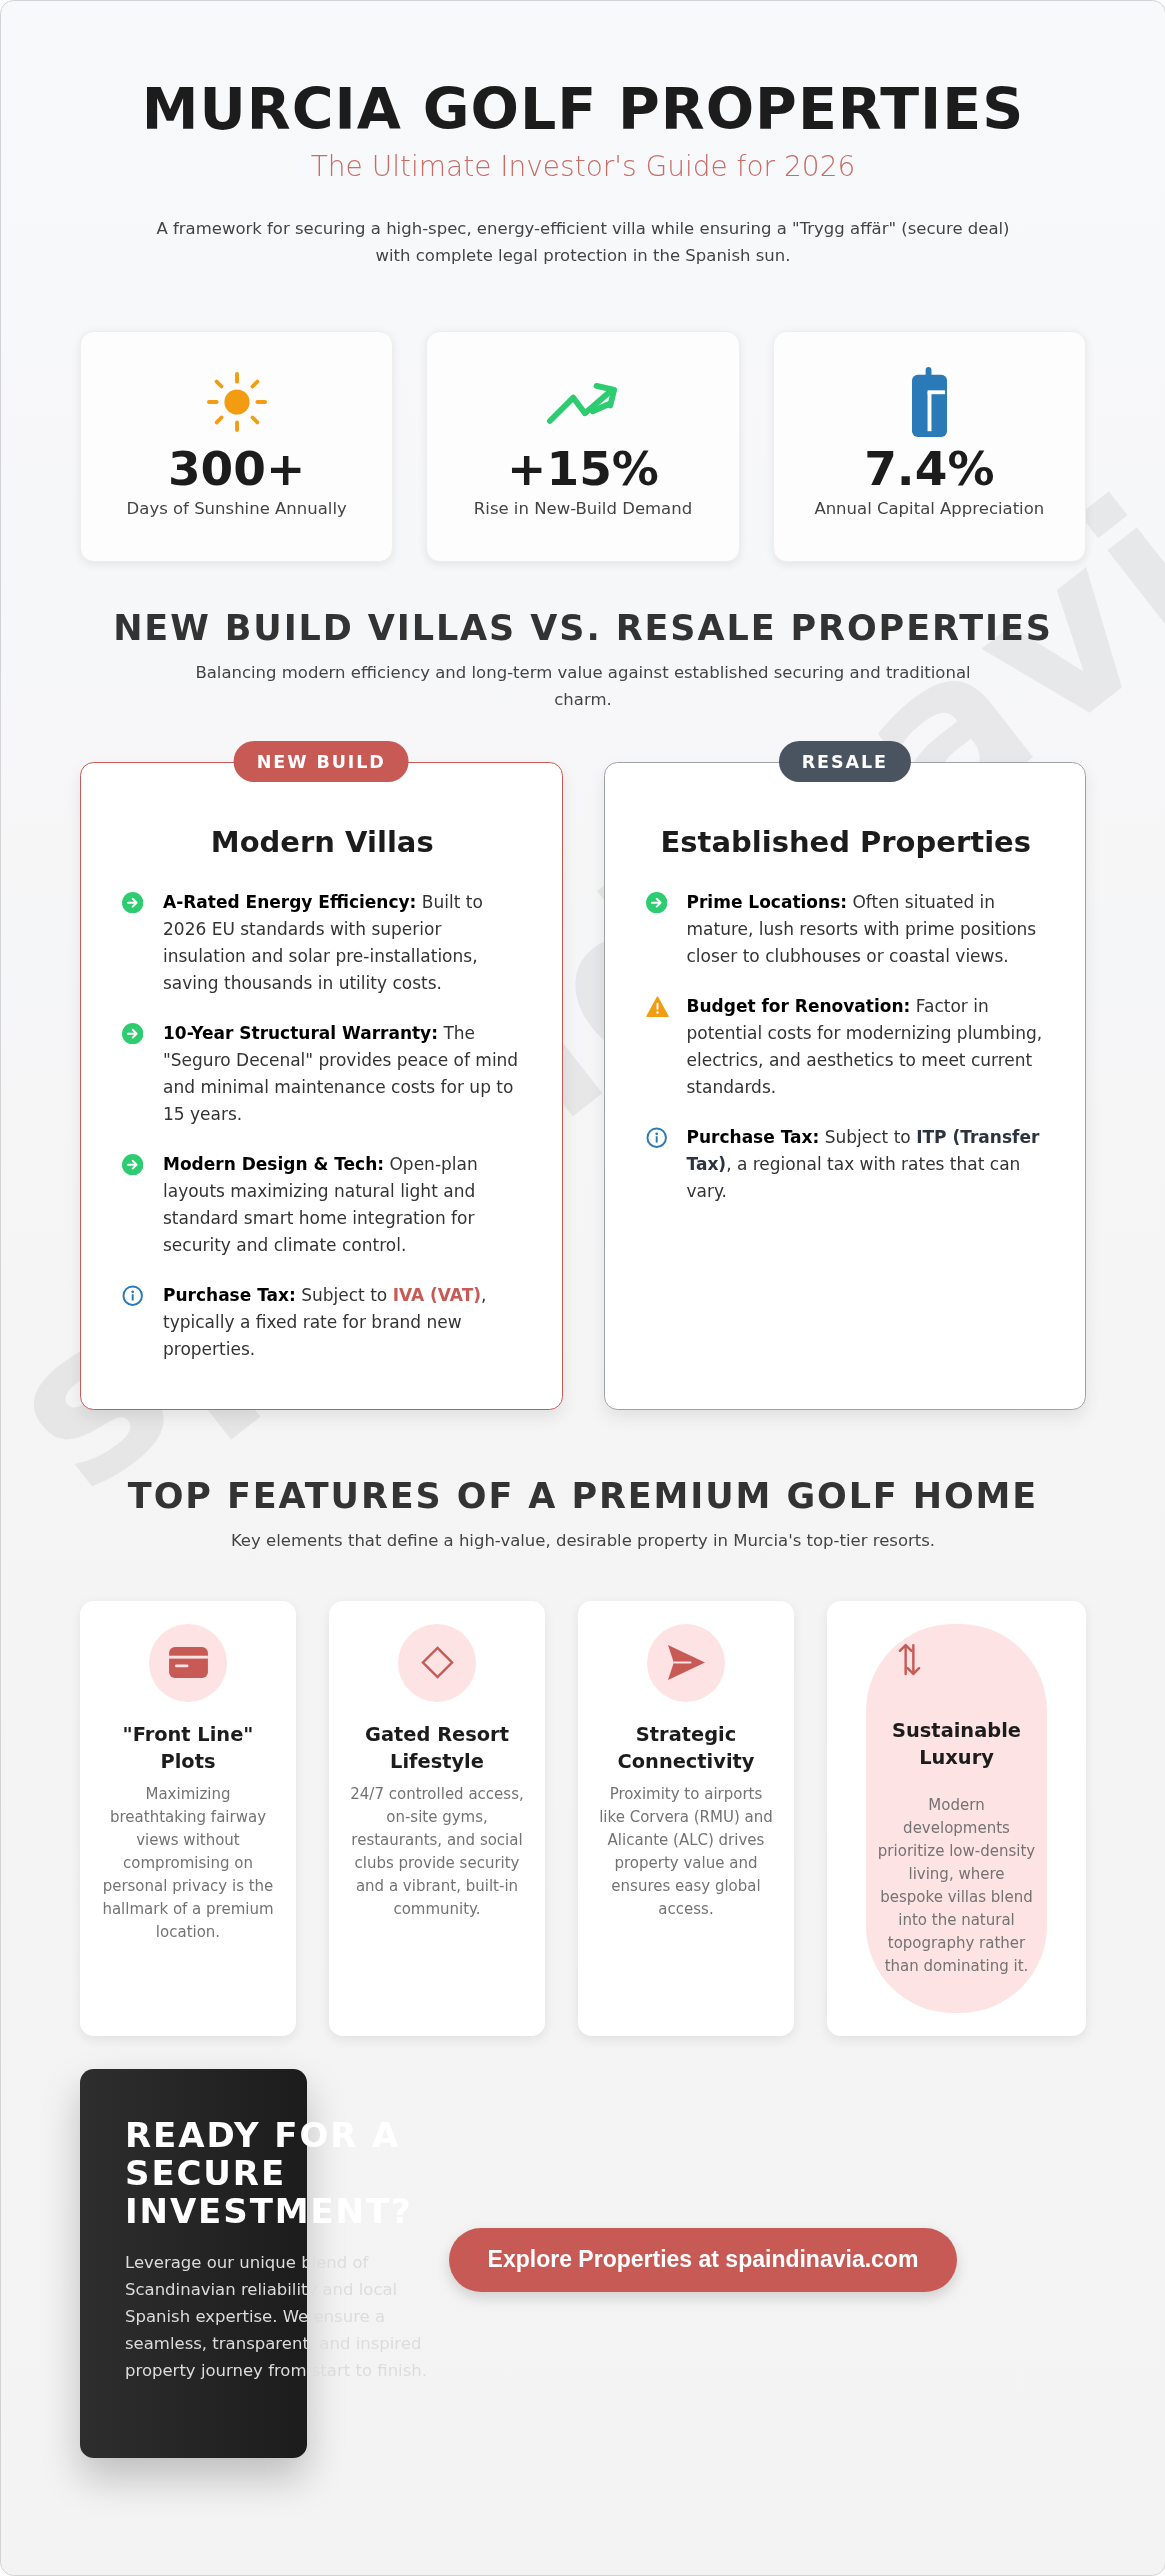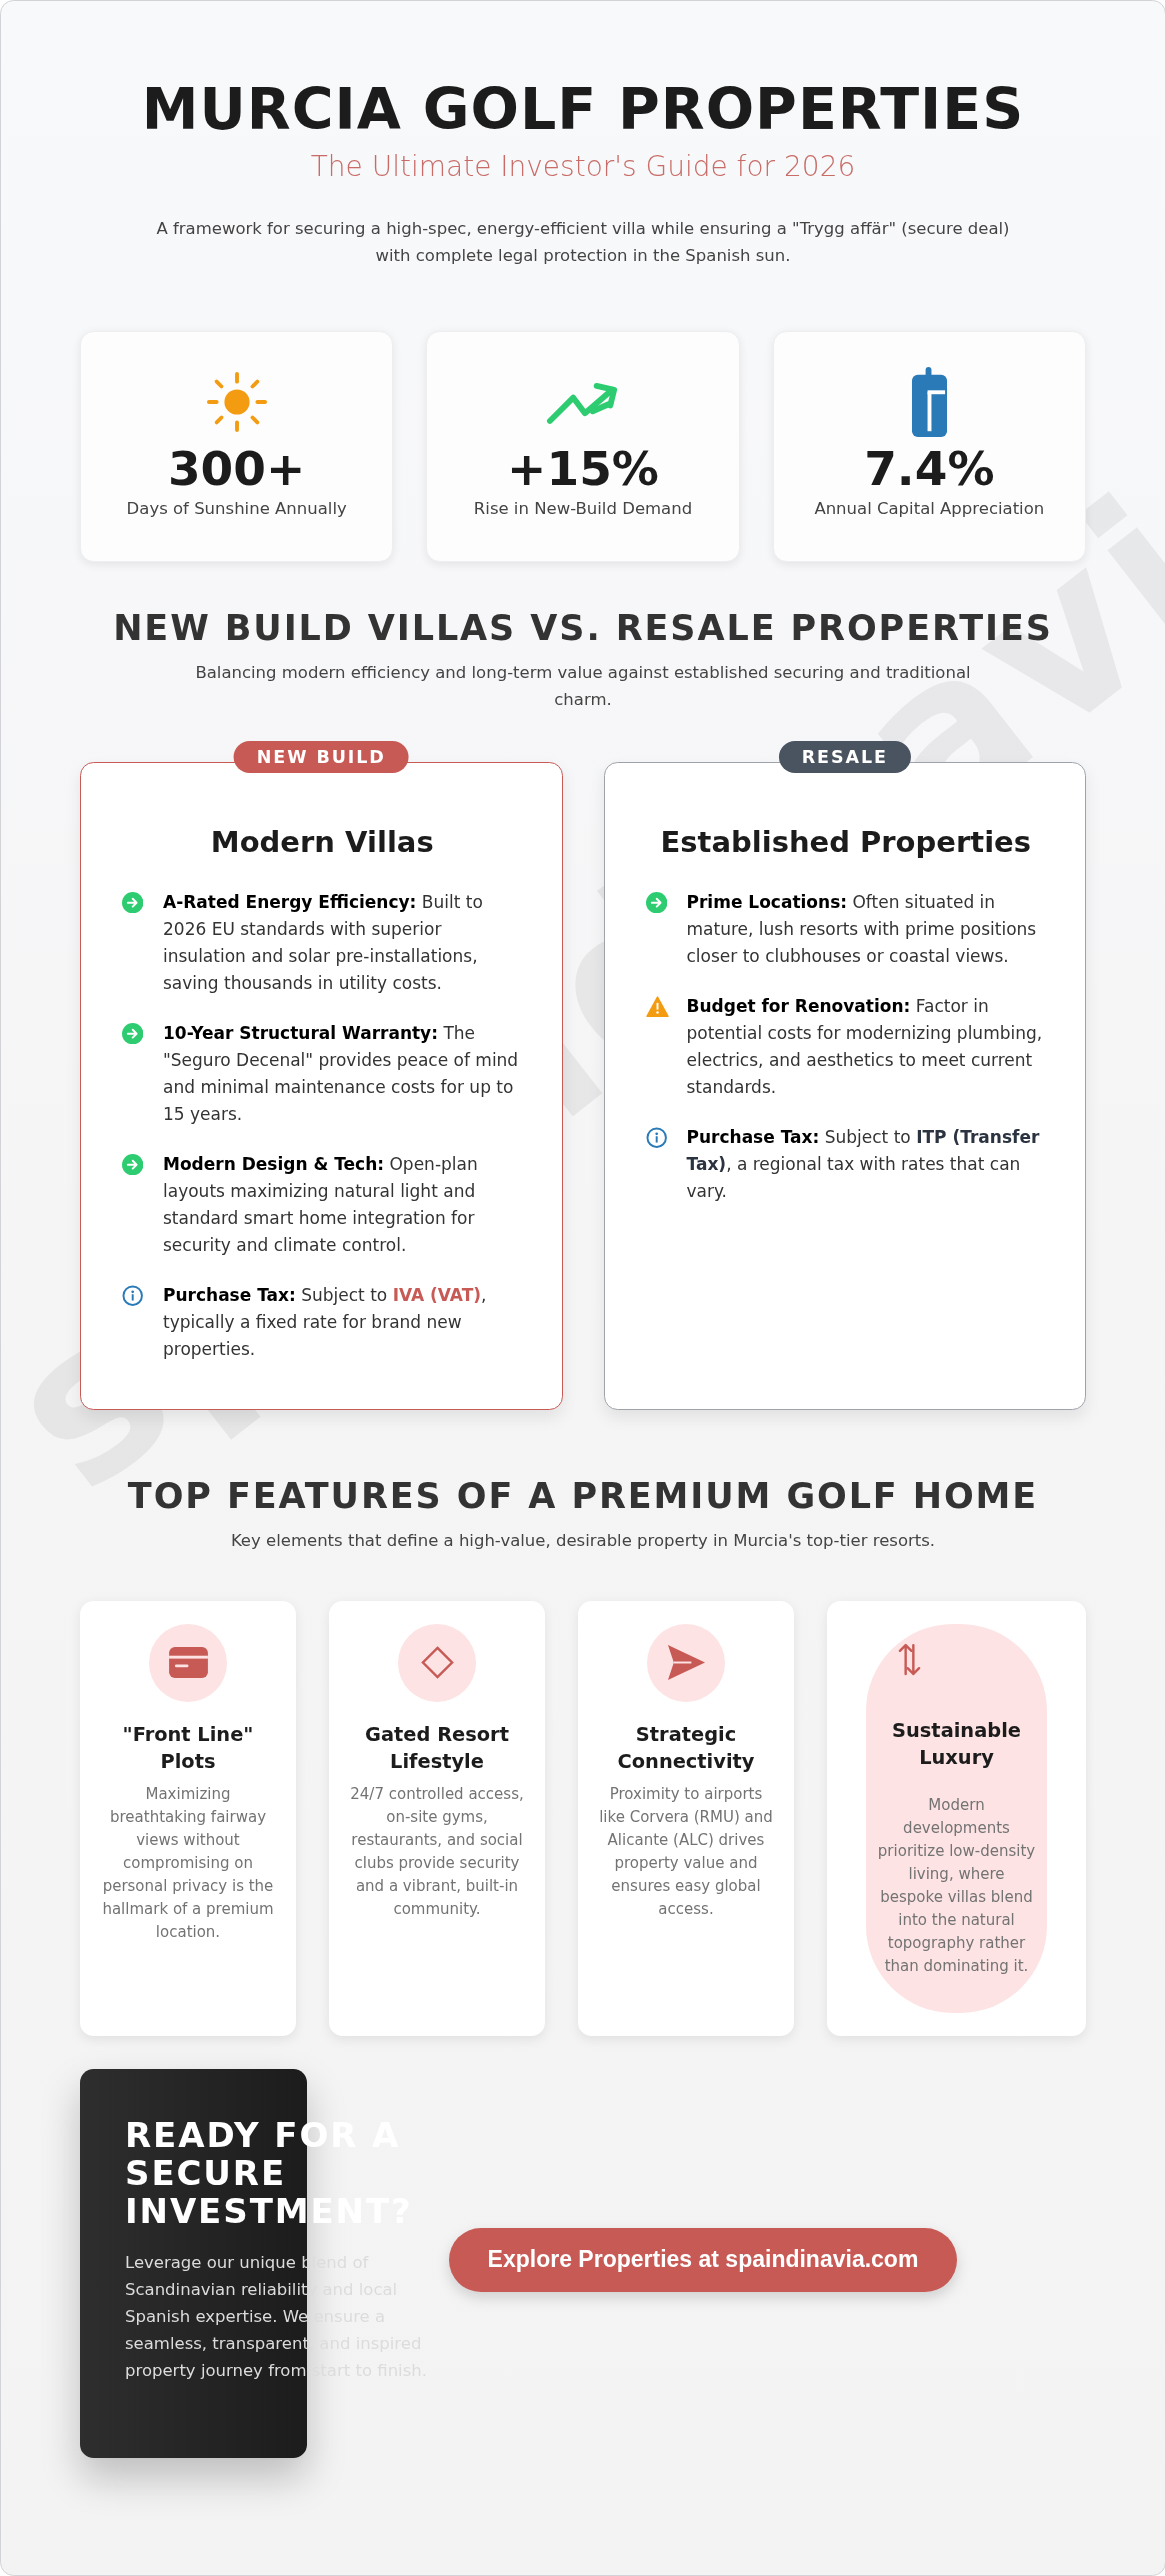--- a/index.html
+++ b/index.html
@@ -40,21 +40,21 @@
   .compare { display: flex; gap: 41px; margin-top: 49px; }
   .cmp-card {
     position: relative; flex: 1; height: 648px; background: #fff; border-radius: 13.6px;
     padding: 60px 39px 0 41px;
     box-shadow: 0 7.8px 15.5px rgba(0,0,0,0.08);
   }
   .cmp-card.new { border: 1.9px solid #c85a55; }
   .cmp-card.resale { border: 1.9px solid #9ea3aa; }
   .badge {
     position: absolute; top: -21.4px; left: 50%; transform: translateX(-50%);
-    height: 32px; padding: 16px 23px; border-radius: 20.4px;
+    height: 41px; padding: 16px 23px; border-radius: 20.4px;
     color: #fff; font-size: 17.5px; font-weight: bold; letter-spacing: 1.9px;
     display: flex; align-items: center; white-space: nowrap;
   }
   .badge.new { background: #c85a55; }
   .badge.resale { background: #4a5360; }
   .cmp-card h3 { text-align: center; font-size: 29px; font-weight: bold; color: #1c1c1c; line-height: 39px; margin-bottom: 27px; }
   .point { display: flex; margin-bottom: 23px; }
   .point .picon { width: 41px; flex: none; padding-top: 2.9px; }
   .point .ptext { font-size: 17px; line-height: 27px; color: #333; }
   .point .ptext b { color: #000000; }

